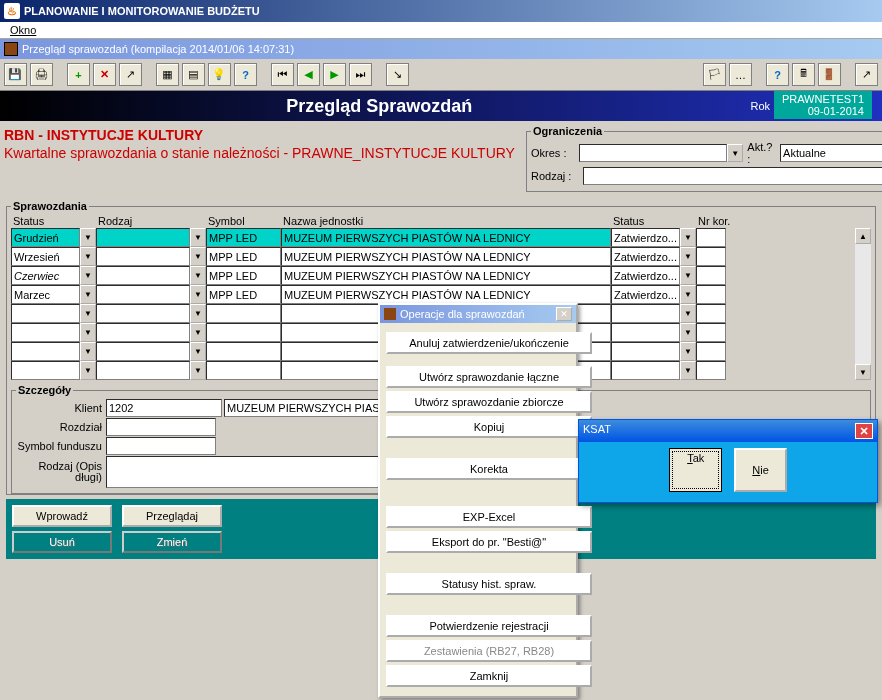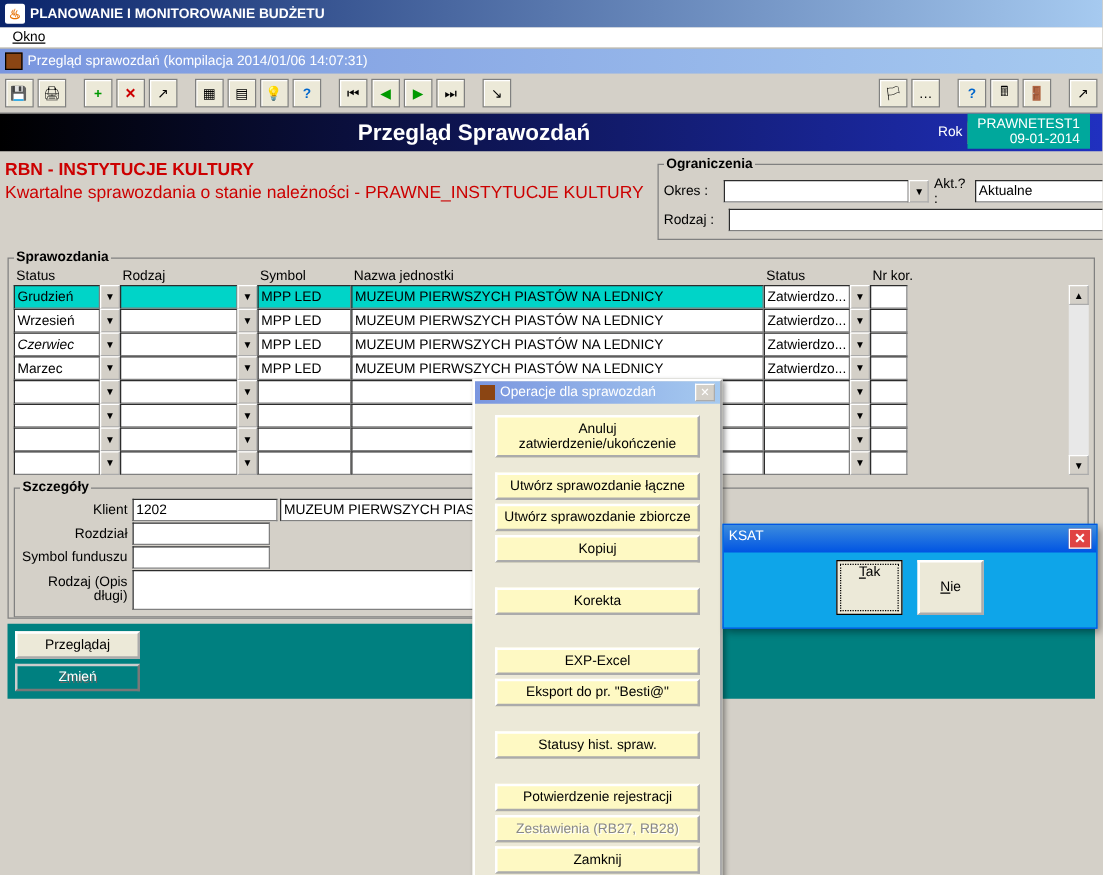--- a/index.html
+++ b/index.html
@@ -46,21 +46,21 @@
 .details .drow { display: flex; align-items: center; margin: 1px 0; }
 .details .dlabel { width: 90px; text-align: right; padding-right: 4px; }
 .details input { border: 1px inset #808080; height: 18px; background: #fff; padding: 0 2px; }
 .bottom-bar { background: #008080; padding: 6px; display: flex; gap: 10px; margin-top: 4px; }
 .btn { background: #ece9d8; border: 2px outset #fff; padding: 2px 12px; min-width: 100px; text-align: center; cursor: default; height:22px; display:flex;align-items:center;justify-content:center;}
 .btn.raised { color: #fff; text-shadow: 1px 1px 0 #666; border:2px outset #ccc; background:#008080;}
 .dialog { position: absolute; background: #ece9d8; border: 2px outset #fff; box-shadow: 2px 2px 4px rgba(0,0,0,0.4); }
 .dialog-title { background: linear-gradient(to right, #7a96df, #a6caf0); color: #fff; padding: 2px 4px; display: flex; align-items: center; }
 .dialog-title .close { margin-left: auto; width: 16px; height: 14px; background: #d4d0c8; border: 1px outset #fff; text-align: center; font-size: 9px; line-height: 12px; }
 .dialog-body { padding: 6px; }
-.dlg-btn { display: block; width: 164px; margin: 3px auto; background: #fef9c3; border: 2px outset #fff; padding: 3px; text-align: center; cursor: default; }
+.dlg-btn { display: block; width: 206px; margin: 3px auto; background: #ffffff; border: 2px outset #fff; padding: 3px; text-align: center; cursor: default; }
 .dlg-btn.disabled { color: #888; text-shadow: 1px 1px 0 #fff; }
 .msgbox { position: absolute; background: #0ea5e9; border: 1px solid #0054e3; box-shadow: 3px 3px 6px rgba(0,0,0,0.4); }
 .msgbox-title { background: linear-gradient(to bottom, #3c8cde, #0054e3); color: #fff; padding: 3px 4px; display: flex; }
 .msgbox-title .close { margin-left: auto; width: 18px; height: 16px; background: #e04343; border: 1px solid #fff; color: #fff; text-align: center; font-weight: bold; font-size: 11px; line-height: 14px; }
 .msgbox-body { padding: 10px; display: flex; gap: 10px; }
 .warn-icon { width: 32px; height: 32px; }
 .msgbox-buttons { display: flex; gap: 12px; justify-content: center; padding: 6px 0 10px 0; }
 .msgbox-buttons .mbtn { border: 2px outset #fff; background: #ece9d8; padding: 14px 16px; cursor: default; }
 .msgbox-buttons .mbtn.default{ border:1px solid #000; outline:1px dotted #000; outline-offset:-4px; padding:3px 17px;}
 .ogr-fieldset{ flex:1;}
@@ -285,20 +285,24 @@
     </div>
     <div class="drow">
       <div class="dlabel" style="line-height:11px;">Rodzaj (Opis długi)</div>
       <input style="width: 292px; height: 32px;">
     </div>
   </fieldset>
 </fieldset>
 
 <div class="bottom-bar">
   <div style="display:flex;flex-direction:column;gap:4px;">
+    <div class="btn">Wprowadź</div>
+    <div class="btn raised">Usuń</div>
+  </div>
+  <div style="display:flex;flex-direction:column;gap:4px;">
     <div class="btn">Przeglądaj</div>
     <div class="btn raised">Zmień</div>
   </div>
 </div>
 </div>
 
 <div class="dialog" style="left:378px; top:303px; width:200px;">
   <div class="dialog-title">
     <span class="app-icon" style="width:12px;height:12px;background:#8b4513;margin-right:4px;"></span>
     <span>Operacje dla sprawozdań</span>

